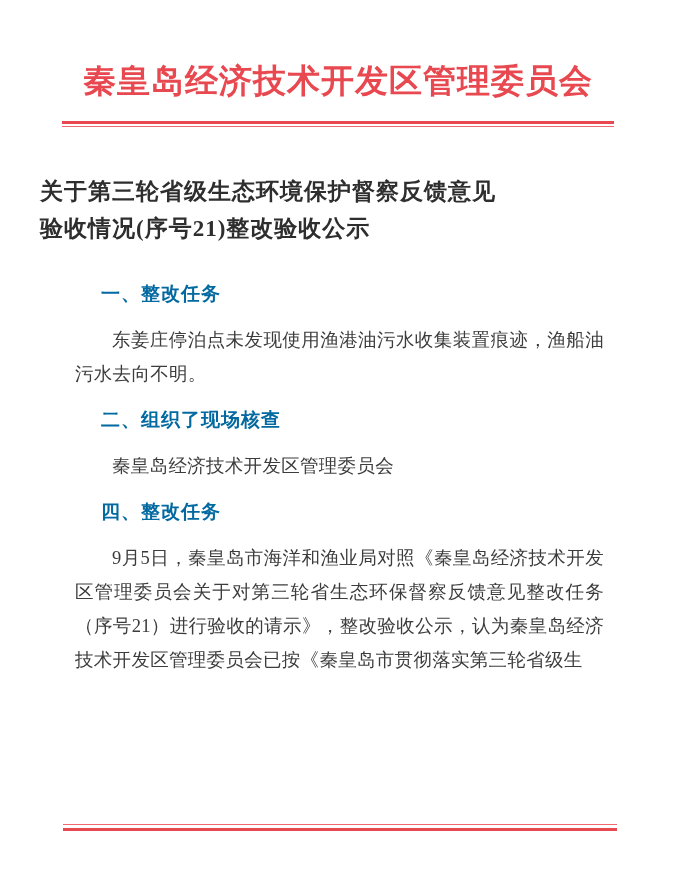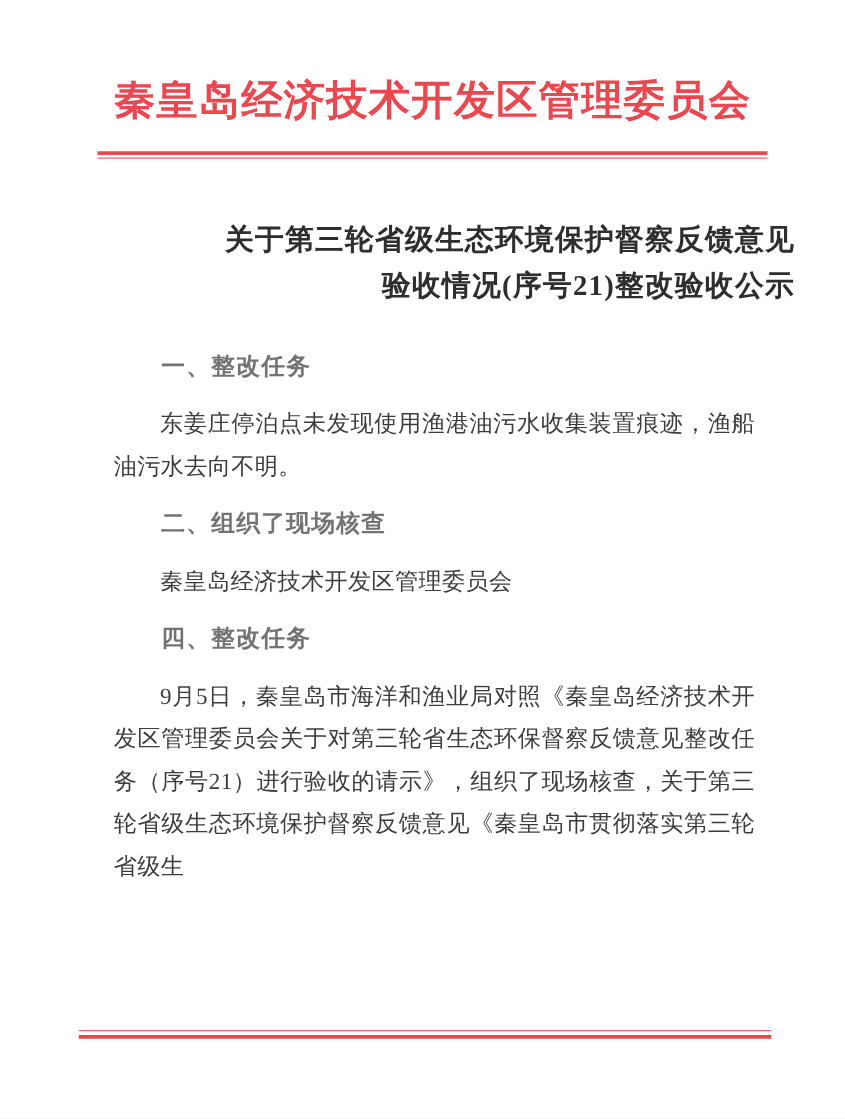--- a/index.html
+++ b/index.html
@@ -5,21 +5,20 @@
   html, body { margin: 0; padding: 0; background: #e9e9e9; }
   .page {
     position: relative;
     width: 676px;
     height: 895px;
     margin: 0 auto;
     background: #ffffff;
     font-family: "Liberation Serif", "DejaVu Serif", serif;
     overflow: hidden;
     box-sizing: border-box;
-    padding-left: 16px;
   }
   
   .letterhead {
     margin: 0;
     padding-top: 56px;
     text-align: center;
     color: #e8484f;
     font-size: 33px;
     line-height: 50px;
     font-weight: bold;
@@ -29,41 +28,41 @@
   .rule { margin: 0 62px; }
   .rule-top { margin-top: 15px; }
   .rule .thick { height: 3px; background: #e8484f; }
   .rule .thin  { height: 1px; background: #ef6a70; }
   .rule-top .thin { margin-top: 2px; }
   .rule-bottom { position: absolute; left: 63px; right: 59px; top: 824px; margin: 0; }
   .rule-bottom .thick { margin-top: 3px; }
   
   .doc-title {
     margin: 46px 40px 0;
-    text-align: right;
+    text-align: left;
     color: #2e2e2e;
     font-size: 23px;
     line-height: 37px;
     font-weight: bold;
     letter-spacing: 1px;
   }
   .doc-title span { display: block; }
   
   .doc-body {
     margin: 30px 60px 0 63px;
     color: #3c3c3c;
     font-size: 18.5px;
     line-height: 34px;
     letter-spacing: 0.3px;
   }
   .doc-body h3 {
-    margin: 12px;
+    margin: 0;
     font-size: 19px;
     font-weight: bold;
-    color: #737373;
+    color: #0369a1;
     text-indent: 2em;
     line-height: 34px;
     letter-spacing: 1px;
   }
   .doc-body p {
     margin: 12px;
     text-indent: 2em;
     text-align: justify;
     text-justify: inter-character;
   }
@@ -95,21 +94,21 @@
       </section>
 
       <section>
         <h3>二、组织了现场核查</h3>
         <p>秦皇岛经济技术开发区管理委员会</p>
       </section>
 
 
       <section>
         <h3>四、整改任务</h3>
-        <p>9月5日，秦皇岛市海洋和渔业局对照《秦皇岛经济技术开发区管理委员会关于对第三轮省生态环保督察反馈意见整改任务（序号21）进行验收的请示》，组织了现场核查，关于第三轮省级生态环境保护督察反馈意见《秦皇岛市贯彻落实第三轮省级生</p>
+        <p>9月5日，秦皇岛市海洋和渔业局对照《秦皇岛经济技术开发区管理委员会关于对第三轮省生态环保督察反馈意见整改任务（序号21）进行验收的请示》，整改验收公示，认为秦皇岛经济技术开发区管理委员会已按《秦皇岛市贯彻落实第三轮省级生</p>
       </section>
 
     </div>
   </main>
 
   <footer>
     <div class="rule rule-bottom">
       <div class="thin"></div>
       <div class="thick"></div>
     </div>

